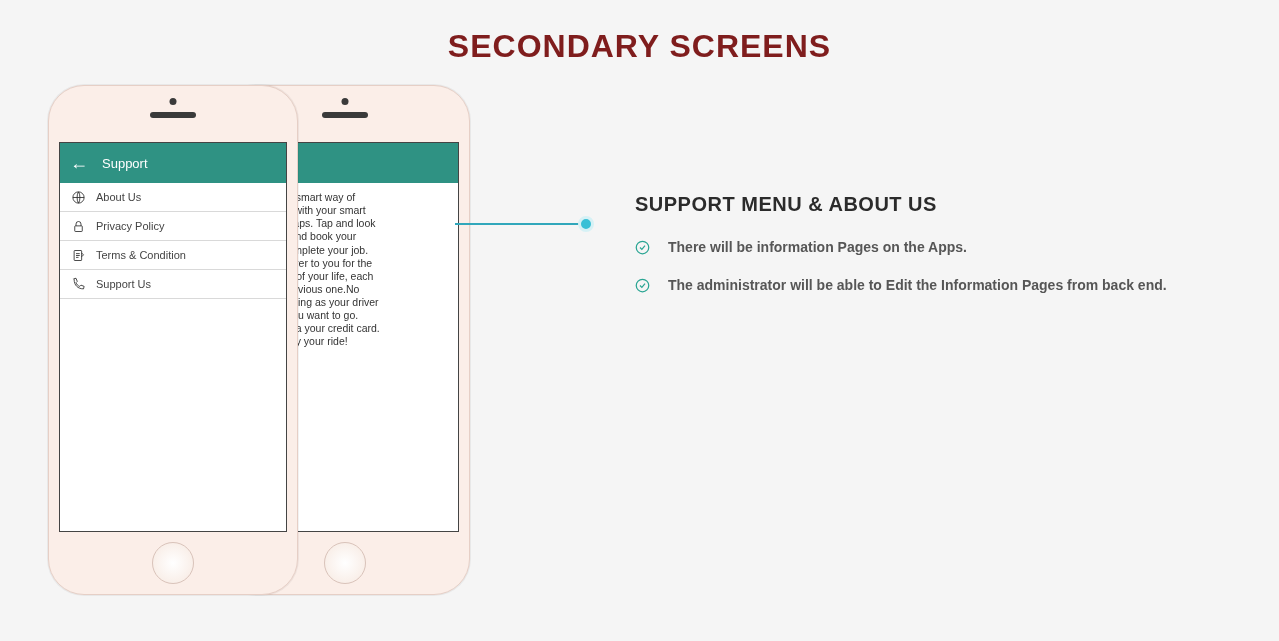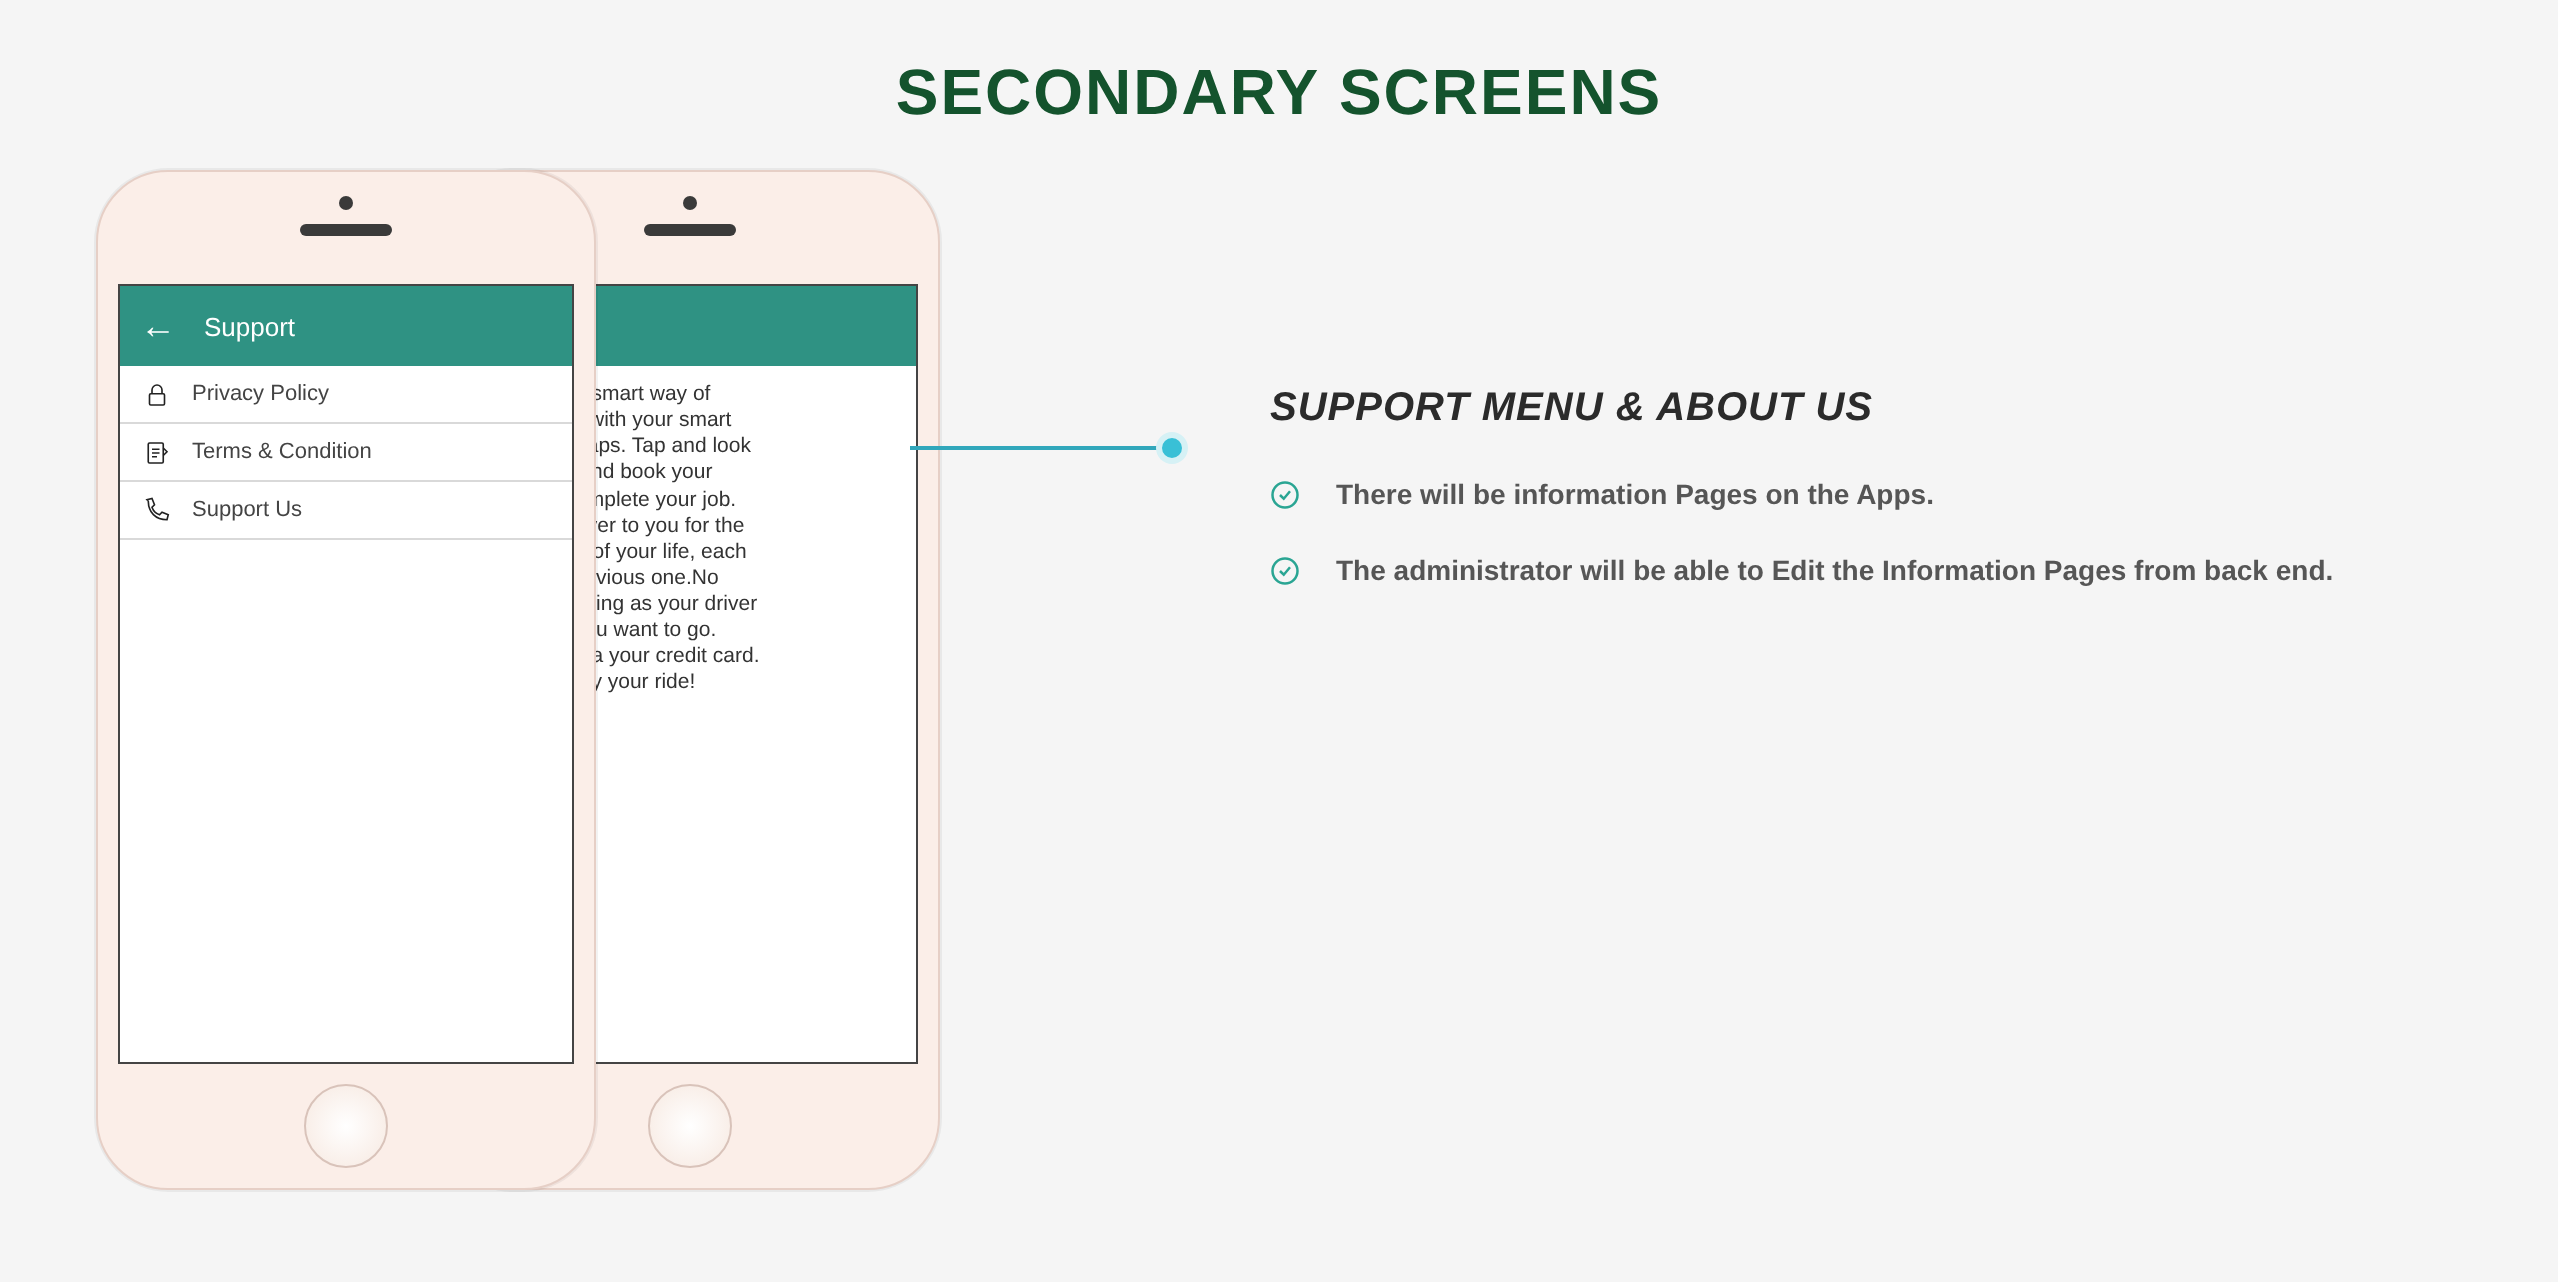--- a/index.html
+++ b/index.html
@@ -6,21 +6,21 @@
   body {
     background: #f5f5f5;
     font-family: Arial, Helvetica, sans-serif;
     width: 1279px;
     height: 641px;
     overflow: hidden;
     position: relative;
   }
   .page-title {
     text-align: center;
-    color: #14532d;
+    color: #7f1d1d;
     font-size: 32px;
     font-weight: 700;
     letter-spacing: 1px;
     padding-top: 28px;
     padding-bottom: 10px;
   }
   .content-row {
     display: flex;
     margin-top: 10px;
   }
@@ -116,21 +116,20 @@
     padding-left: 135px;
     padding-right: 40px;
     position: relative;
   }
   .section-title {
     font-size: 20px;
     font-weight: 700;
     color: #2b2b2b;
     letter-spacing: 0.5px;
     margin-bottom: 22px;
-    font-style: italic;
   }
   .bullet-row {
     display: flex;
     align-items: flex-start;
     margin-bottom: 18px;
     font-weight: bold;
   }
   .check-ic {
     width: 15px; height: 15px;
     flex-shrink: 0;
@@ -202,20 +201,29 @@
     <div class="phone front">
       <div class="camera"></div>
       <div class="earpiece"></div>
       <div class="screen">
         <div class="app-bar">
           <span class="back-arrow">←</span>
           <span class="title">Support</span>
         </div>
         <div class="menu-list">
 
+          <div class="menu-item">
+            <span class="ic">
+              <svg viewBox="0 0 24 24">
+                  <circle cx="12" cy="12" r="9"></circle>
+                  <path d="M3 12h18M12 3c3 3 3 15 0 18M12 3c-3 3-3 15 0 18"></path>
+                </svg>
+            </span>
+            <span>About Us</span>
+          </div>
 
           <div class="menu-item">
             <span class="ic">
               <svg viewBox="0 0 24 24">
                   <rect x="6" y="11" width="12" height="9" rx="1"></rect>
                   <path d="M8 11V8a4 4 0 0 1 8 0v3"></path>
                 </svg>
             </span>
             <span>Privacy Policy</span>
           </div>

